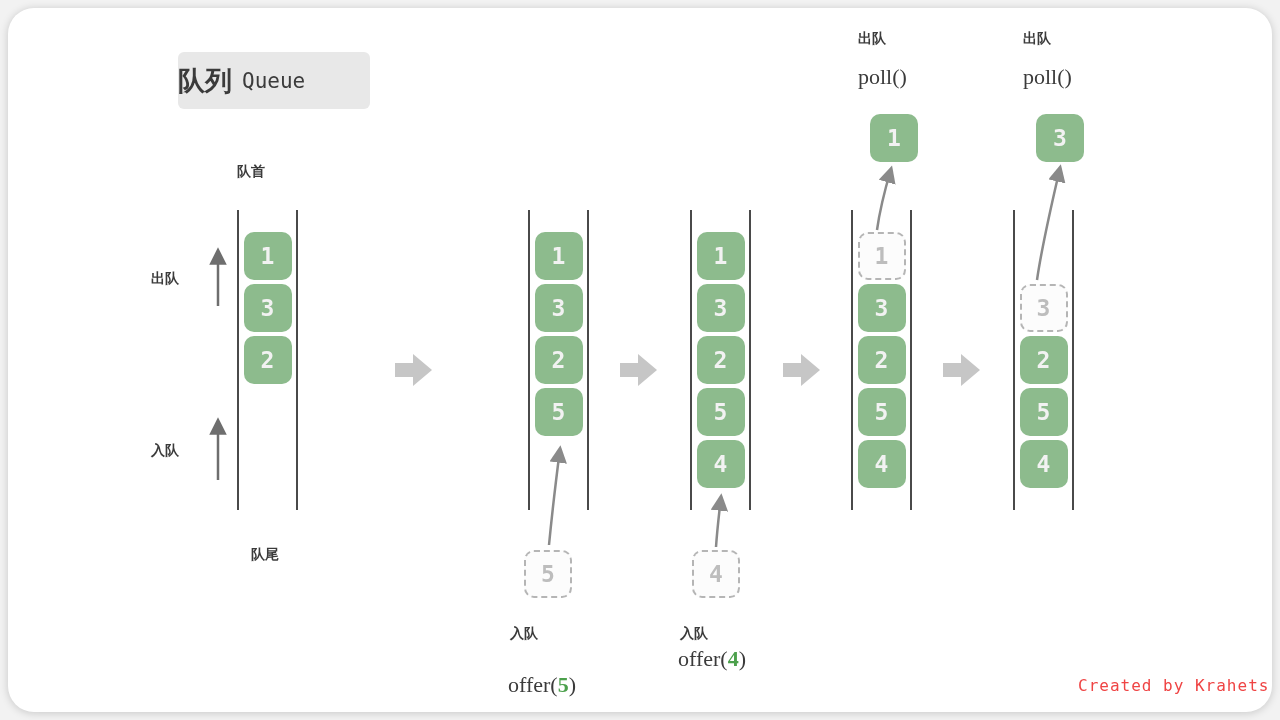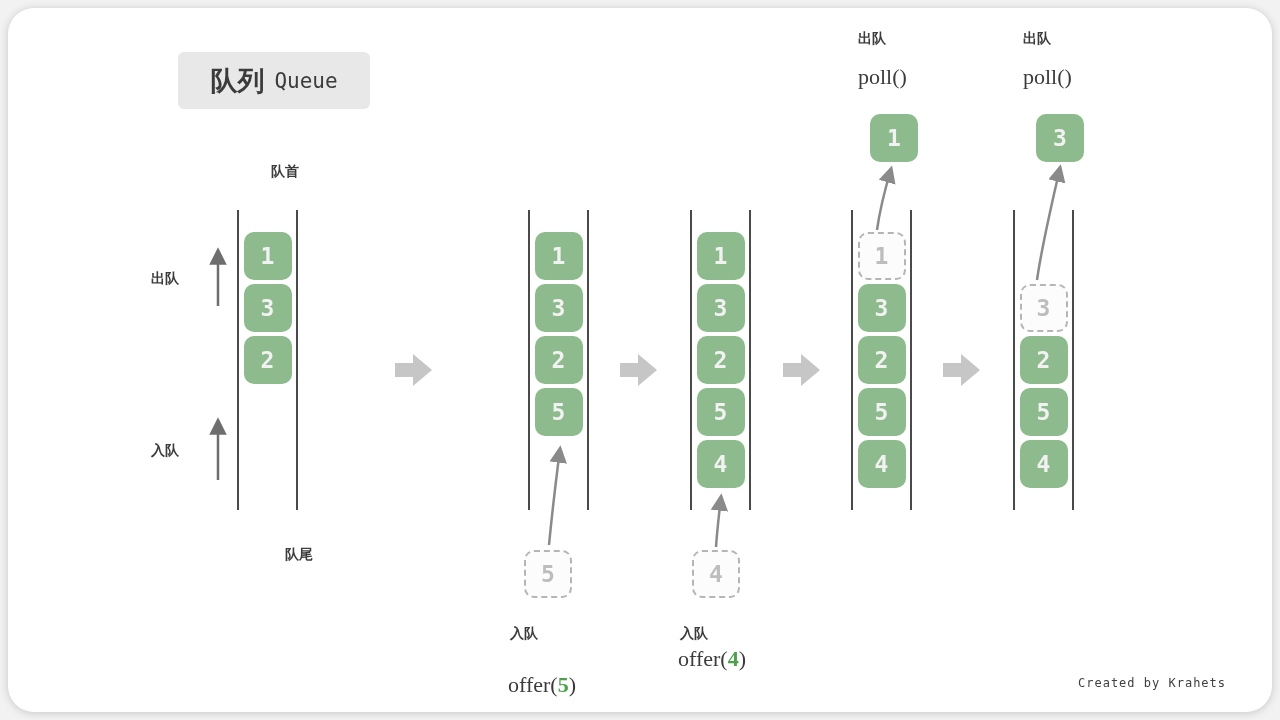--- a/index.html
+++ b/index.html
@@ -20,33 +20,33 @@
   }
   .abs { position: absolute; }
 
   .title-box {
     left: 170px; top: 44px;
     width: 192px; height: 57px;
     background: #e8e8e8;
     border-radius: 6px;
     display: flex;
     align-items: center;
-    justify-content: center;
+    justify-content: flex-start;
     gap: 10px;
   }
   .title-zh { font-size: 27px; font-weight: bold; color: #3b3b3b; }
   .title-en { font-family: "DejaVu Sans Mono", monospace; font-size: 21px; color: #3b3b3b; }
 
   .cjk-label {
     font-size: 14px;
     font-weight: bold;
     color: #3b3b3b;
     white-space: nowrap;
   }
-  .center-62 { width: 62px; text-align: right; }
+  .center-62 { width: 62px; text-align: left; }
 
   .code-label {
     font-family: Liberation Serif, serif;
     font-size: 22px;
     color: #3b3b3b;
     white-space: nowrap;
   }
   .code-arg { color: #4ca04c; font-weight: bold; }
 
   .queue-container { position: absolute; }
@@ -102,22 +102,22 @@
     justify-content: center;
     font-family: "DejaVu Sans Mono", monospace;
     font-size: 23px;
     font-weight: 600;
   }
 
   .block-arrow { position: absolute; top: 345px; }
 
   .watermark {
     font-family: "DejaVu Sans Mono", monospace;
-    font-size: 12px;
-    color: #404040;
+    font-size: 16px;
+    color: #ef4444;
     letter-spacing: 1px;
   }
 </style>
 </head>
 <body>
 
 <svg width="0" height="0" style="position:absolute" aria-hidden="true">
   <defs>
     <marker id="ah-gray" markerWidth="8" markerHeight="8" refX="5.5" refY="3.5" orient="auto">
       <path d="M0,0 L7,3.5 L0,7 Z" fill="#8a8a8a"></path>

